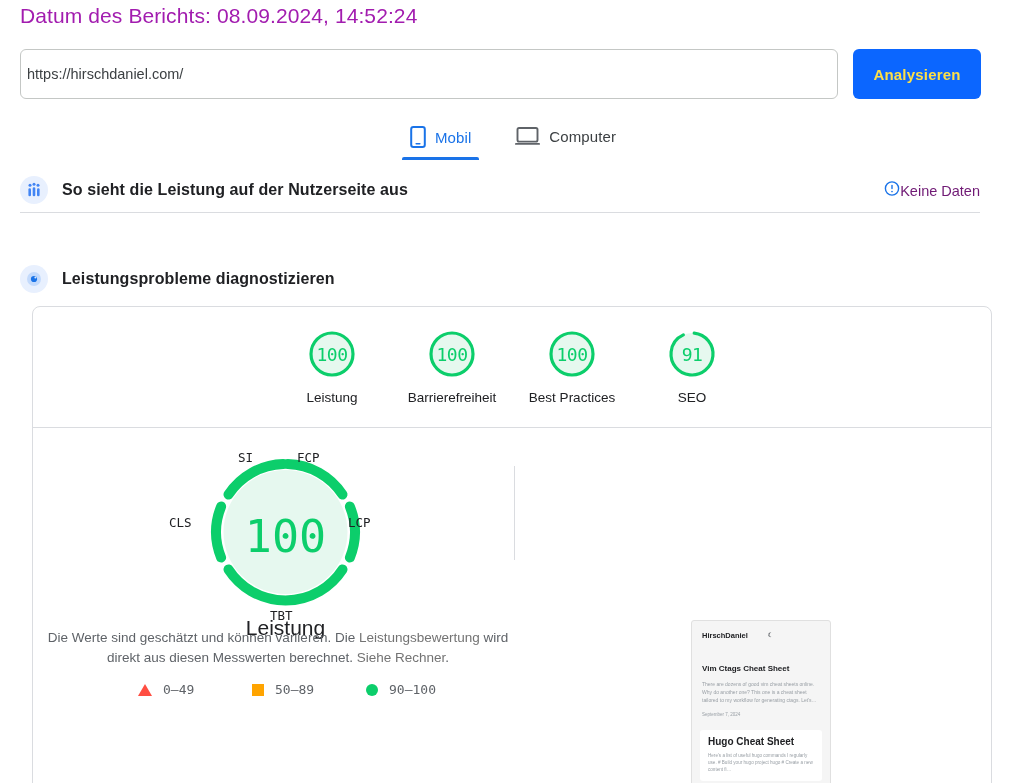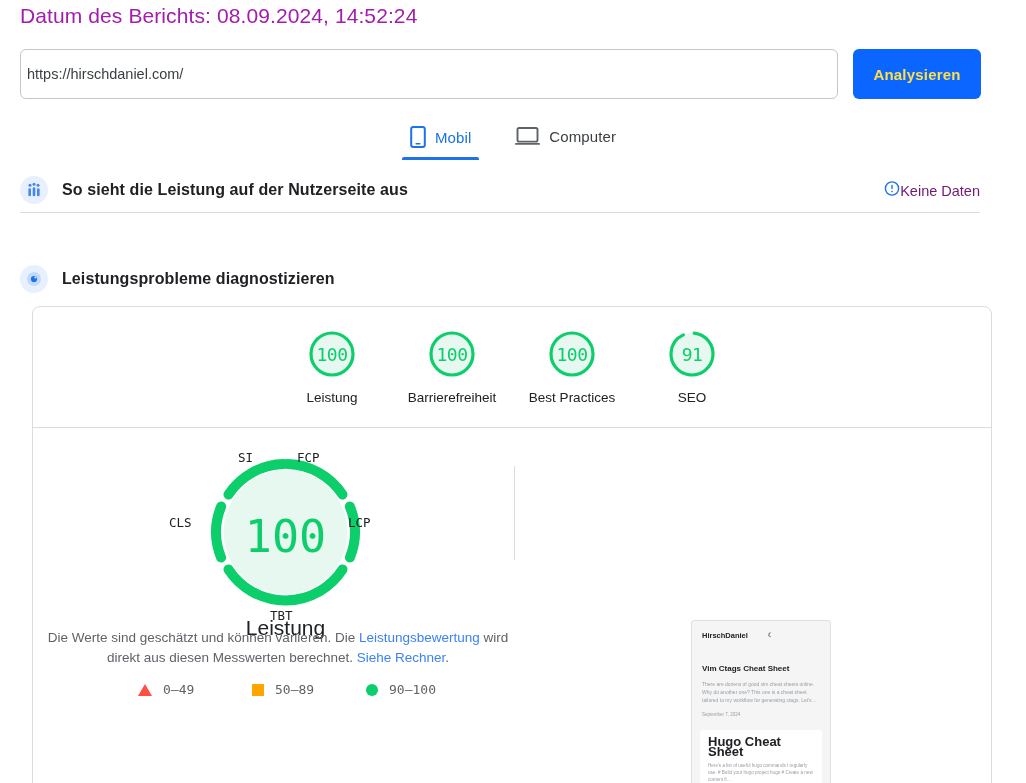--- a/index.html
+++ b/index.html
@@ -222,21 +222,21 @@
 
   .disclaimer {
     position: absolute;
     left: 10px; top: 200px;
     width: 470px;
     text-align: center;
     font-size: 13.5px;
     line-height: 20px;
     color: #5f6368;
   }
-  .disclaimer a { color: #3b82f6; text-decoration: none; }
+  .disclaimer a { color: #737373; text-decoration: none; }
 
   .legend {
     position: absolute;
     left: 105px; top: 254px;
     display: flex;
     align-items: center;
     gap: 4px;
     font-family: "DejaVu Sans Mono", monospace;
     font-size: 13px;
     color: #5f6368;
@@ -285,21 +285,21 @@
     line-height: 8px;
     color: #9aa0a6;
   }
   .t-hero-date { margin-top: 8px; font-size: 4.5px; color: #9aa0a6; }
   .t-card {
     margin: 7px 8px 0 8px;
     background: #ffffff;
     border-radius: 3px;
     padding: 7px 8px 8px 8px;
   }
-  .t-card-title { font-size: 13px; font-weight: 700; color: #202124; line-height: 10px; }
+  .t-card-title { font-size: 10px; font-weight: 700; color: #202124; line-height: 10px; }
   .t-card-body { margin-top: 5px; font-size: 4.6px; line-height: 7px; color: #9aa0a6; }
 </style>
 </head>
 <body>
 
 <div class="page">
 
   <div class="report-date">Datum des Berichts: 08.09.2024, 14:52:24</div>
 
   <div class="url-row">

